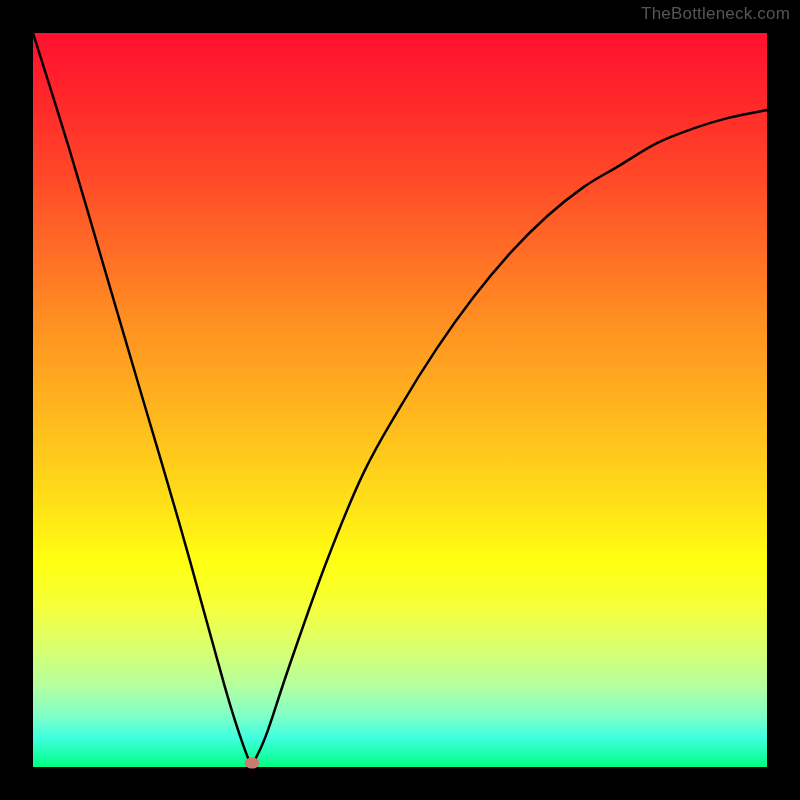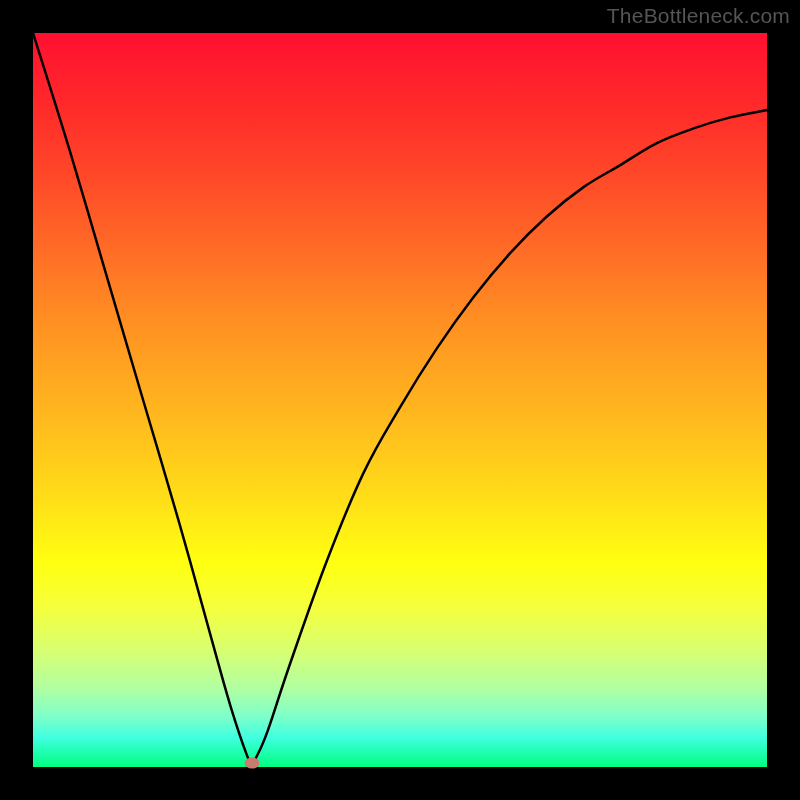--- a/index.html
+++ b/index.html
@@ -8,21 +8,21 @@
     height: 800px;
     background: #000;
     position: relative;
     font-family: Arial, Helvetica, sans-serif;
     overflow: hidden;
   }
   .watermark {
     position: absolute;
     top: 4px;
     right: 10px;
-    font-size: 21px;
+    font-size: 17px;
     color: #555;
     font-weight: 500;
     z-index: 10;
     letter-spacing: 0.2px;
   }
   .plot-area {
     position: absolute;
     left: 33px;
     top: 33px;
     width: 734px;

